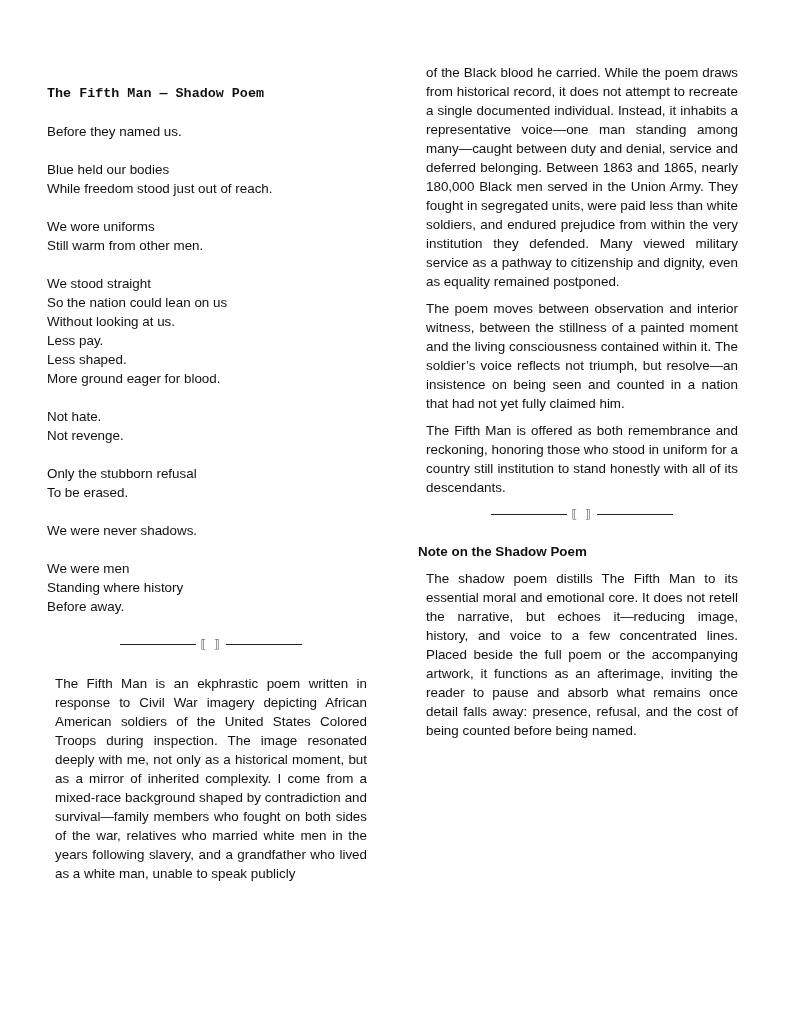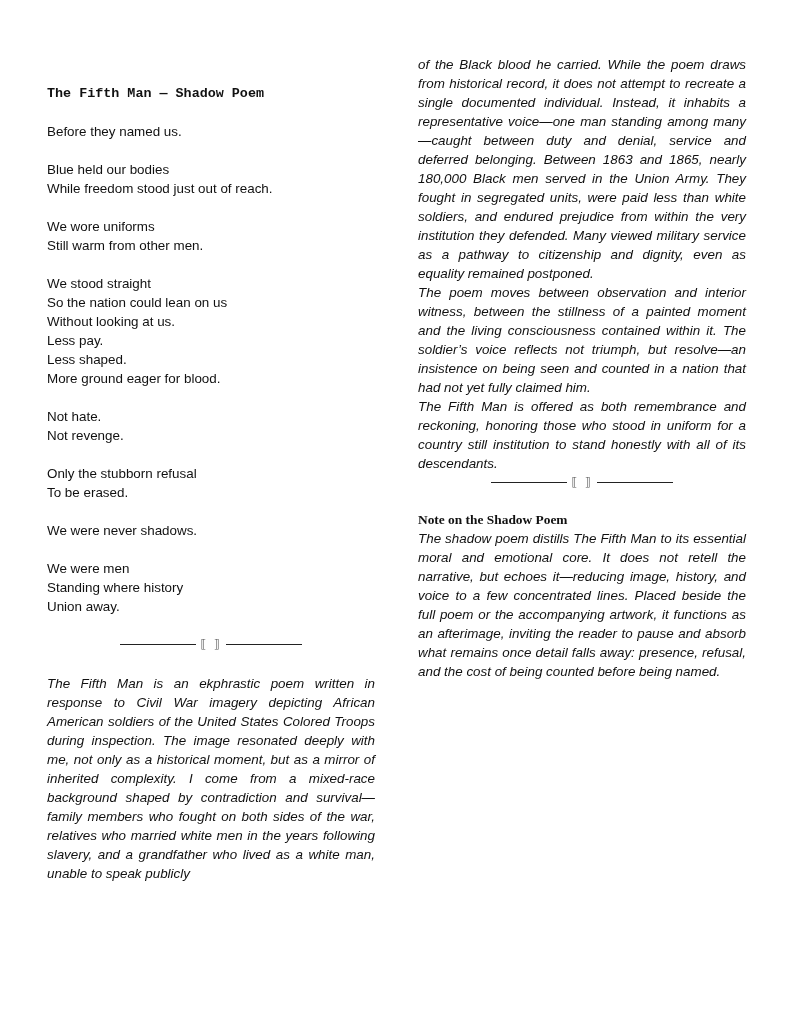--- a/index.html
+++ b/index.html
@@ -15,23 +15,23 @@
     .right { left: 418px; top: 55px; width: 328px; }
     .title { font-weight: bold; margin: 0 0 19px 0; font-family: Liberation Mono, monospace; }
     .stanza { margin: 0 0 19px 0; }
     .line { display: block; white-space: nowrap; }
     .divider {
       display: flex; align-items: center; justify-content: center;
       height: 19px; margin: 0;
     }
     .divider .rule { display: inline-block; width: 76px; height: 1.5px; background: #222; }
     .divider .mark { font-size: 12px; color: #555; margin: 0 4px; letter-spacing: 2px; }
-    .heading { font-weight: bold; font-family: Liberation Serif, serif; }
+    .heading { font-weight: bold; }
     .para {
-      font-style: italic; text-align: justify; margin: 0;
+      text-align: justify; margin: 8px;
     }
     .left .divider { margin-top: 6px; margin-bottom: 20px; }
     .right .divider { margin-top: 0px; margin-bottom: 18px; }
   </style>
 </head>
 <body>
 
 <div class="col left">
   <div class="title">The Fifth Man — Shadow Poem</div>
   <div id="stanzas">
@@ -61,21 +61,21 @@
       <div class="stanza">
         <span class="line">Only the stubborn refusal</span>
         <span class="line">To be erased.</span>
       </div>
       <div class="stanza">
         <span class="line">We were never shadows.</span>
       </div>
       <div class="stanza">
         <span class="line">We were men</span>
         <span class="line">Standing where history</span>
-        <span class="line">Union away.</span>
+        <span class="line">Before away.</span>
       </div>
     </div>
 
   <div class="divider">
     <span class="rule"></span>
     <span class="mark">⟦ ⟧</span>
     <span class="rule"></span>
   </div>
 
   <p class="para">The Fifth Man is an ekphrastic poem written in response to Civil War imagery depicting African American soldiers of the United States Colored Troops during inspection. The image resonated deeply with me, not only as a historical moment, but as a mirror of inherited complexity. I come from a mixed-race background shaped by contradiction and survival—family members who fought on both sides of the war, relatives who married white men in the years following slavery, and a grandfather who lived as a white man, unable to speak publicly</p>

